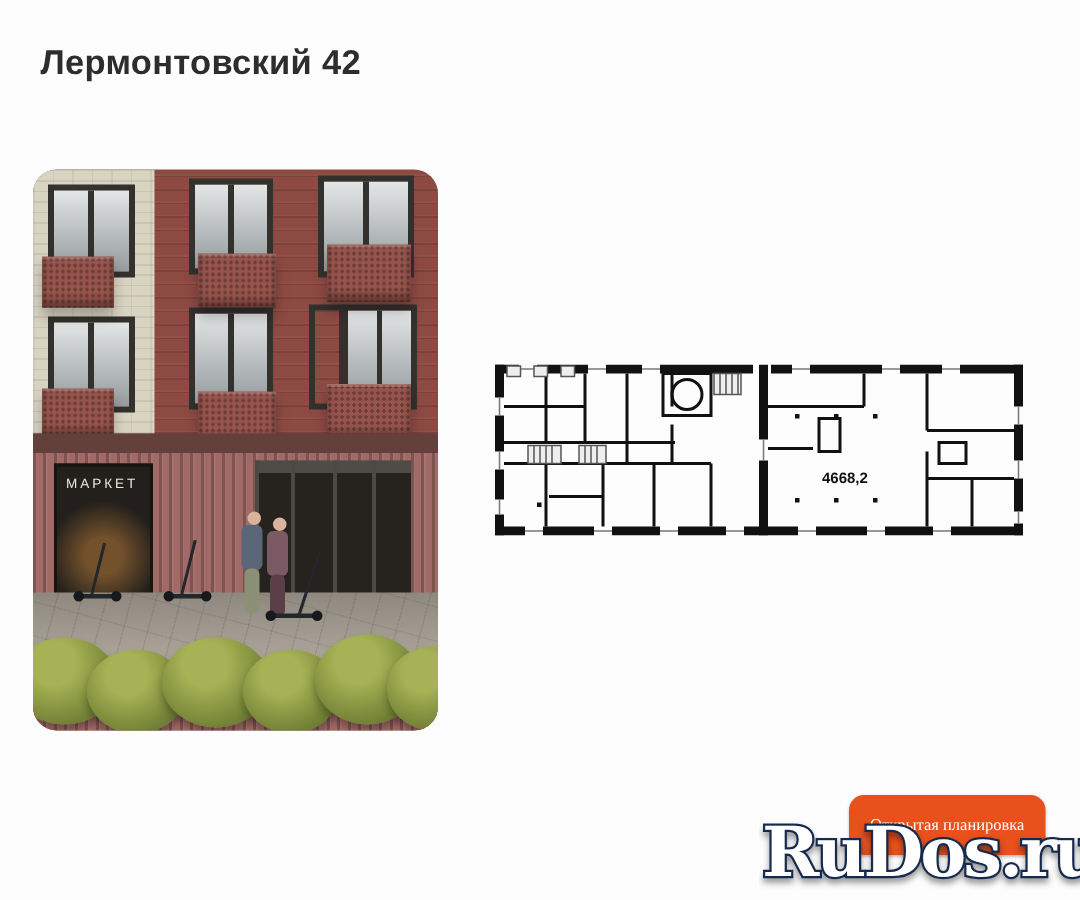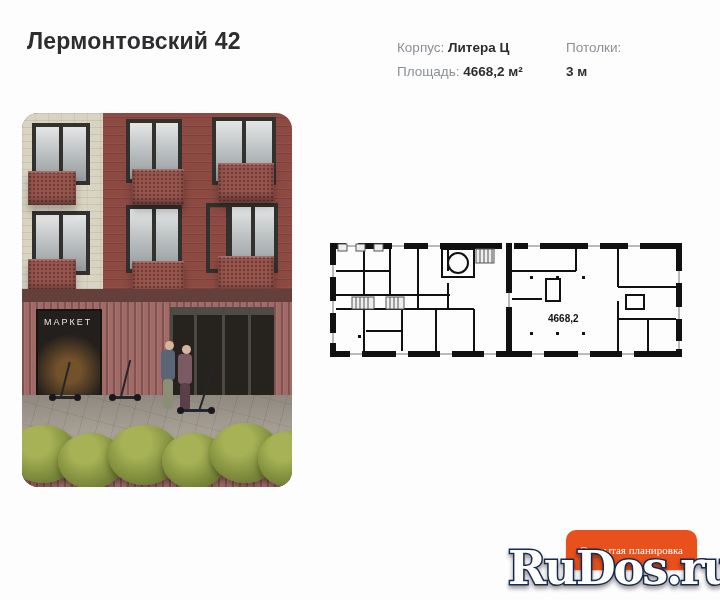--- a/index.html
+++ b/index.html
@@ -59,35 +59,21 @@
     display:flex;align-items:center;justify-content:center;cursor:pointer;box-shadow:0 1px 2px rgba(0,0,0,.25);}
   #watermark{position:absolute;left:506px;top:540px;z-index:5;pointer-events:none;}
 </style>
 </head>
 <body>
 
 <div id="frame">
 
   <div id="page-title">Лермонтовский 42</div>
 
-  <div class="spec-col" id="spec-col1">
-    <div>
-      <span class="spec-label">Корпус:</span>
-      <span class="spec-value">Литера Ц</span>
-    </div>
-    <div>
-      <span class="spec-label">Площадь:</span>
-      <span class="spec-value">4668,2 м²</span>
-    </div>
-  </div>
-
-  <div class="spec-col" id="spec-col2">
-    <div class="spec-label">Потолки:</div>
-    <div class="spec-value">3 м</div>
-  </div>
+
 
   <div id="photo">
     <div class="brick"></div>
     <div class="cream"></div>
 
     <div class="win" style="left:10px;top:10px;width:50px;height:54px;"></div>
     <div class="win" style="left:104px;top:6px;width:48px;height:56px;"></div>
     <div class="win" style="left:190px;top:4px;width:56px;height:60px;"></div>
     <div class="win" style="left:10px;top:98px;width:50px;height:56px;"></div>
     <div class="win" style="left:104px;top:92px;width:48px;height:60px;"></div>

